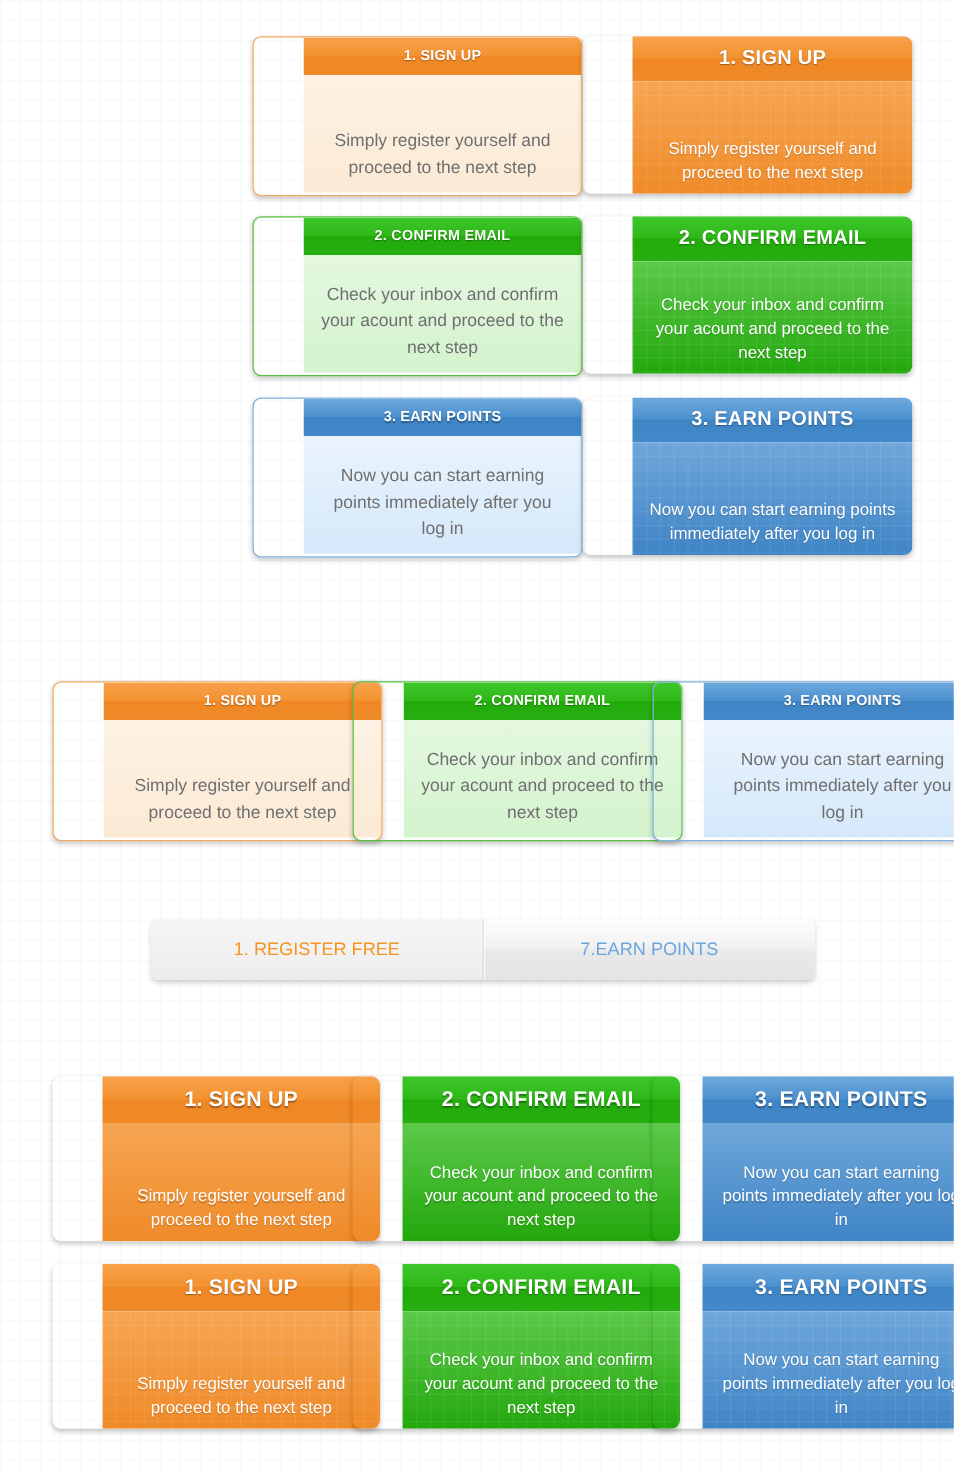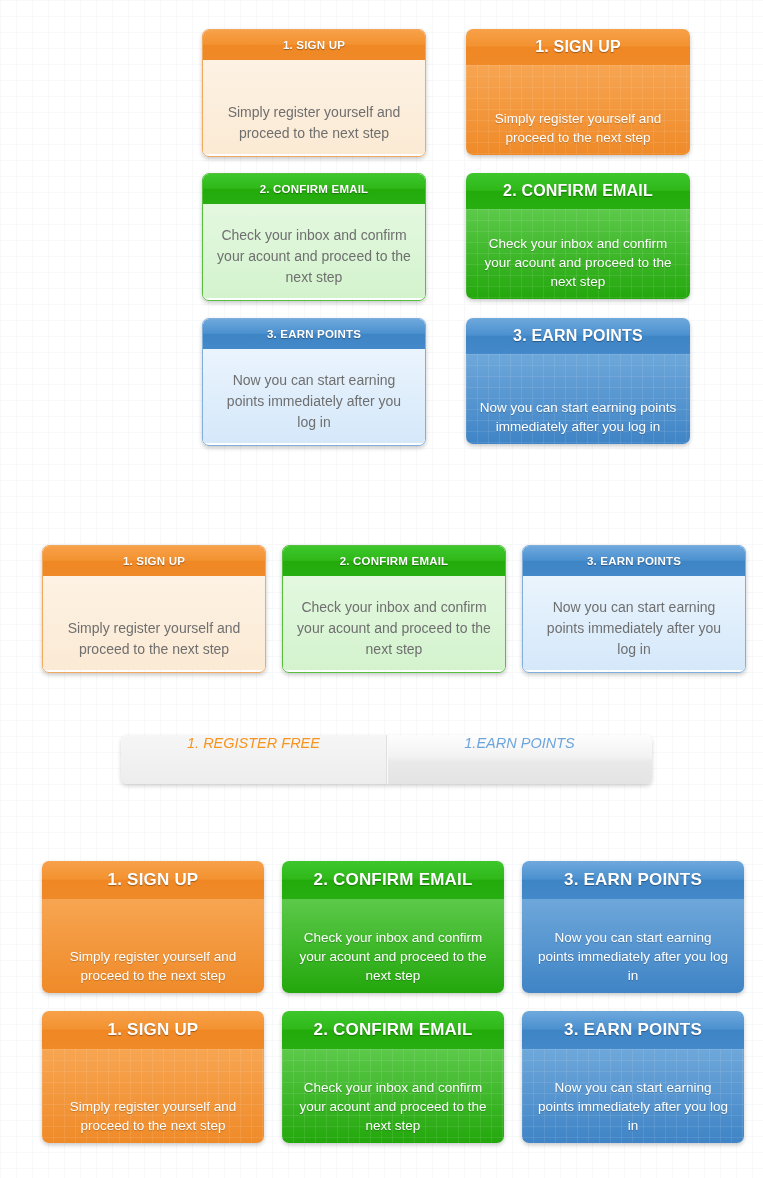--- a/index.html
+++ b/index.html
@@ -15,20 +15,21 @@
     overflow:hidden;
   }
   .stage{position:absolute;left:0;top:0;width:763px;height:1178px;}
 
   
   .card{
     position:absolute;
     border-radius:7px;
     overflow:hidden;
     box-shadow:0 2px 4px rgba(0,0,0,.22);
+    padding-left:40px;
   }
   .card .hd{
     text-align:center;
     color:#ffffff;
     font-weight:bold;
     letter-spacing:.2px;
     text-shadow:0 1px 1px rgba(0,0,0,.35);
     box-sizing:border-box;
   }
   .card .bd{
@@ -89,25 +90,24 @@
     position:absolute;
     left:121px;top:735px;width:531px;height:49px;
     border-radius:6px;
     background:linear-gradient(to bottom,#fdfdfd 0%,#f2f2f2 45%,#e9e9e9 55%,#e4e4e4 100%);
     box-shadow:0 2px 4px rgba(0,0,0,.18);
     display:flex;align-items:stretch;
     overflow:hidden;
   }
   .tabbar .tab{
     flex:1 1 0;
-    display:flex;align-items:flex-start;justify-content:center;
+    display:flex;align-items:center;justify-content:center;
     font-size:14.5px;
     border-right:1px solid #e0e0e0;
     box-shadow:1px 0 0 #fafafa;
-    font-style:italic;
   }
   .tabbar .tab:last-child{border-right:none;box-shadow:none;}
   .tab-1{color:#f7941d;background:linear-gradient(to bottom,#f6f6f6 0%,#ededed 100%);}
   .tab-2{color:#3ec020;}
   .tab-3{color:#6ca5dd;}
 </style>
 </head>
 <body>
 
 <div class="stage">
@@ -173,21 +173,21 @@
     <div class="bd b-blue-lt" style="height:94px;">
       <span>Now you can start earning points immediately after you log in</span>
     </div>
   </div>
 
   <div class="tabbar">
     <div class="tab tab-1">
       <span>1. REGISTER FREE</span>
     </div>
     <div class="tab tab-3">
-      <span>1.EARN POINTS</span>
+      <span>7.EARN POINTS</span>
     </div>
   </div>
 
   <div class="card sz-l" style="left:42px;top:861px;width:222px;height:132px;">
     <div class="hd h-orange">1. SIGN UP</div>
     <div class="bd b-orange-sd" style="height:94px;">
       <span>Simply register yourself and proceed to the next step</span>
     </div>
   </div>
 

